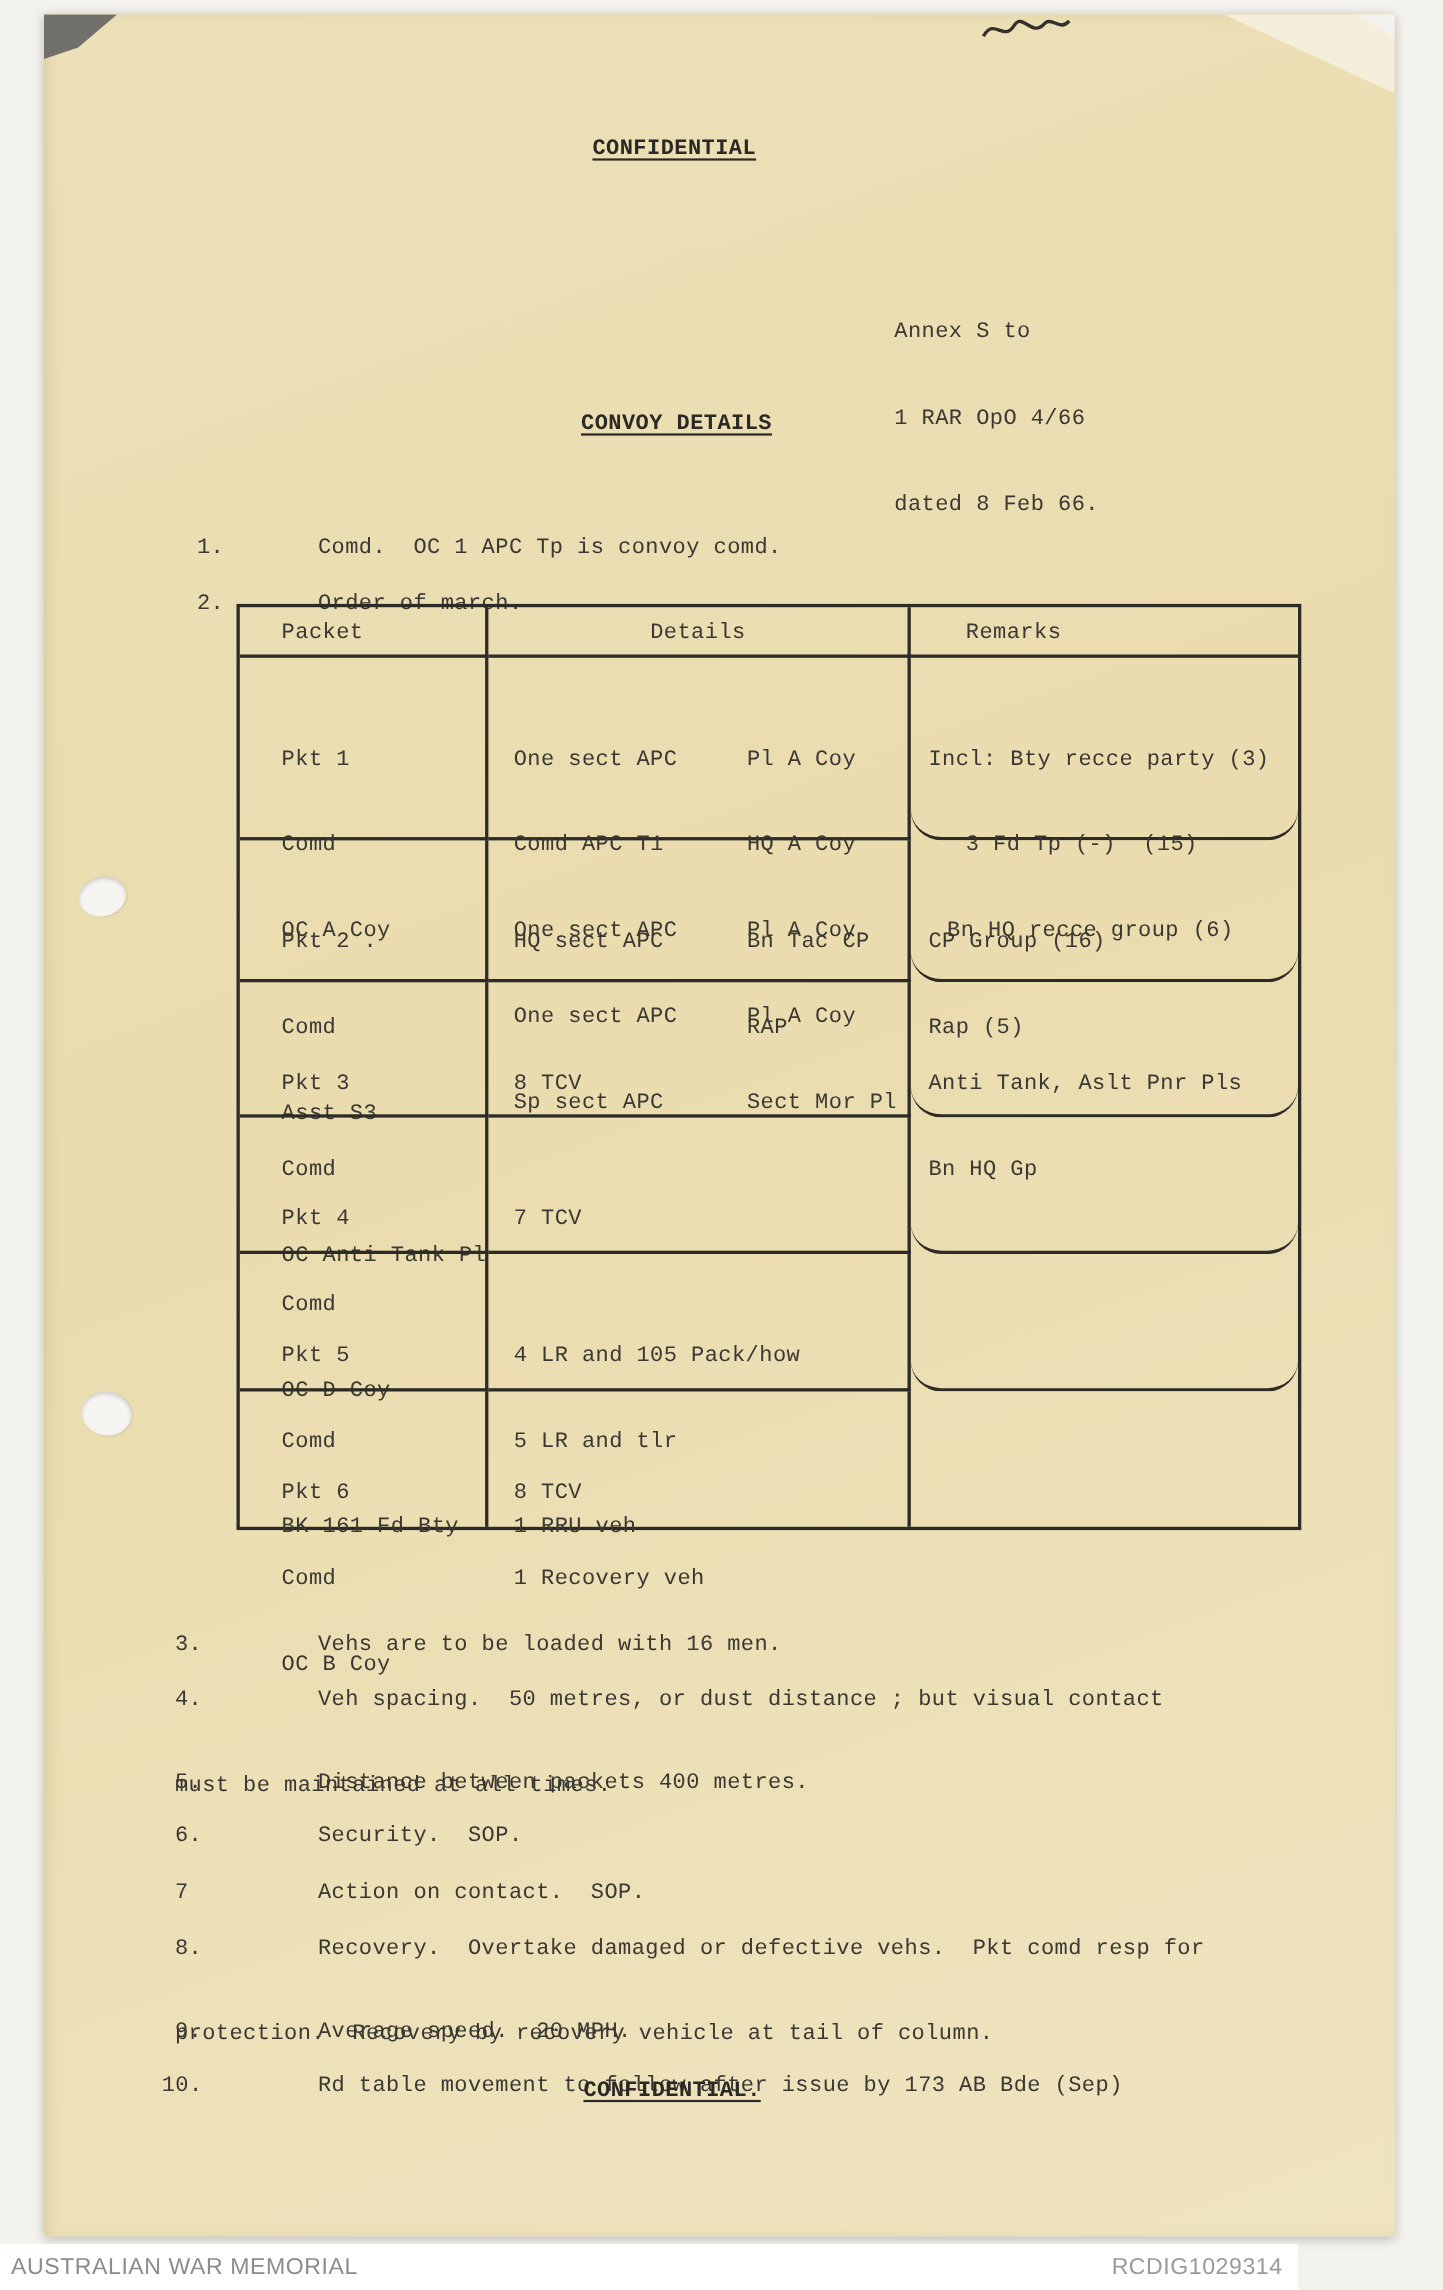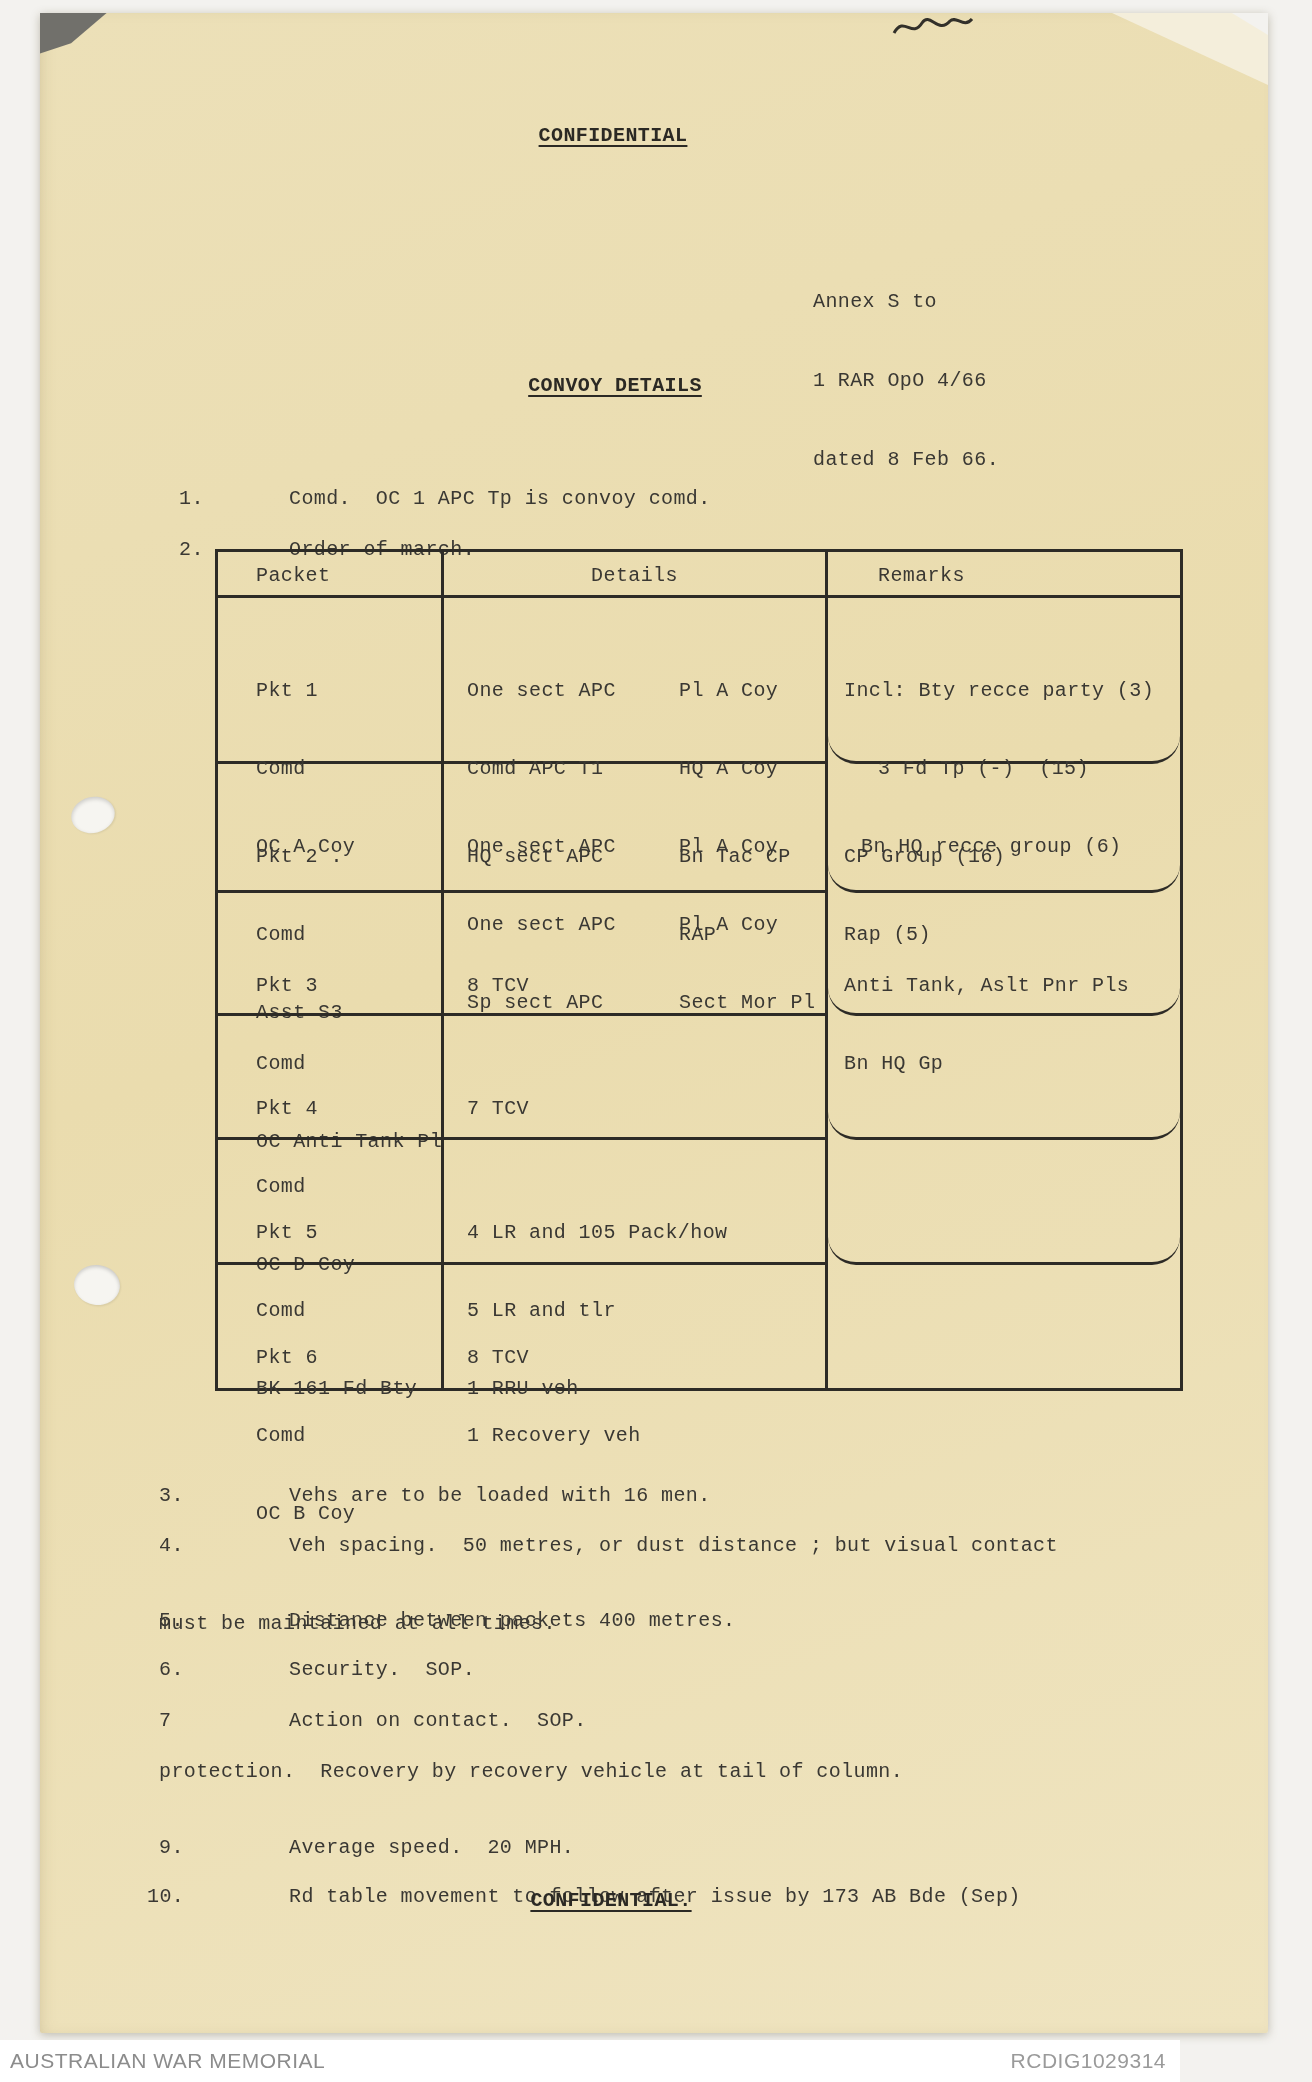--- a/index.html
+++ b/index.html
@@ -210,20 +210,21 @@
   <div class="para p-bot t" style="top:1543px;">
     <div><span class="num">5.</span><span>Distance between packets 400 metres.</span></div>
   </div>
   <div class="para p-bot t" style="top:1592px;">
     <div><span class="num">6.</span><span>Security.  SOP.</span></div>
   </div>
   <div class="para p-bot t" style="top:1643px;">
     <div><span class="num">7</span><span>Action on contact.  SOP.</span></div>
   </div>
   <div class="para p-bot t" style="top:1694px;">
+    <div><span class="num">8.</span><span>Recovery.  Overtake damaged or defective vehs.  Pkt comd resp for</span></div>
     <div>protection.  Recovery by recovery vehicle at tail of column.</div>
   </div>
   <div class="para p-bot t" style="top:1770px;">
     <div><span class="num">9.</span><span>Average speed.  20 MPH.</span></div>
   </div>
   <div class="para p-ten t" style="top:1819px;">
     <div><span class="num">10.</span><span>Rd table movement to follow after issue by 173 AB Bde (Sep)</span></div>
   </div>
 
   <div class="abs centered t bold ul" style="left:571px;top:1875px;">CONFIDENTIAL.</div>

